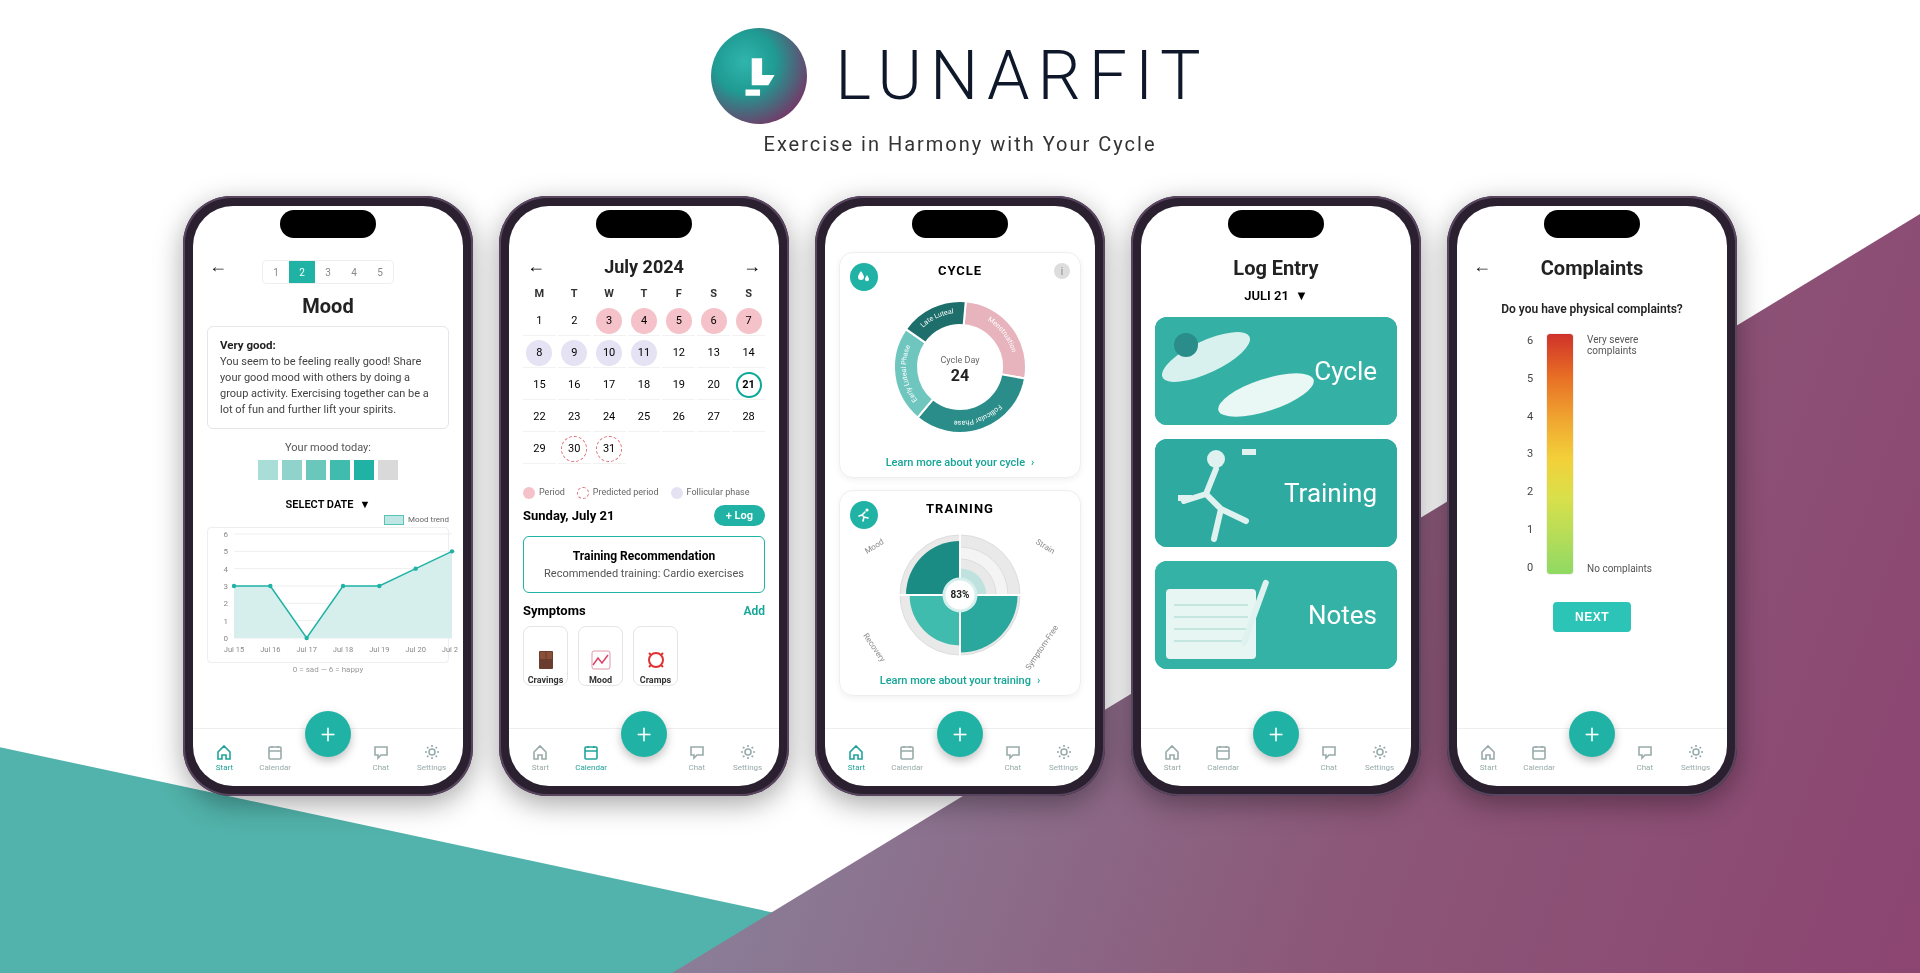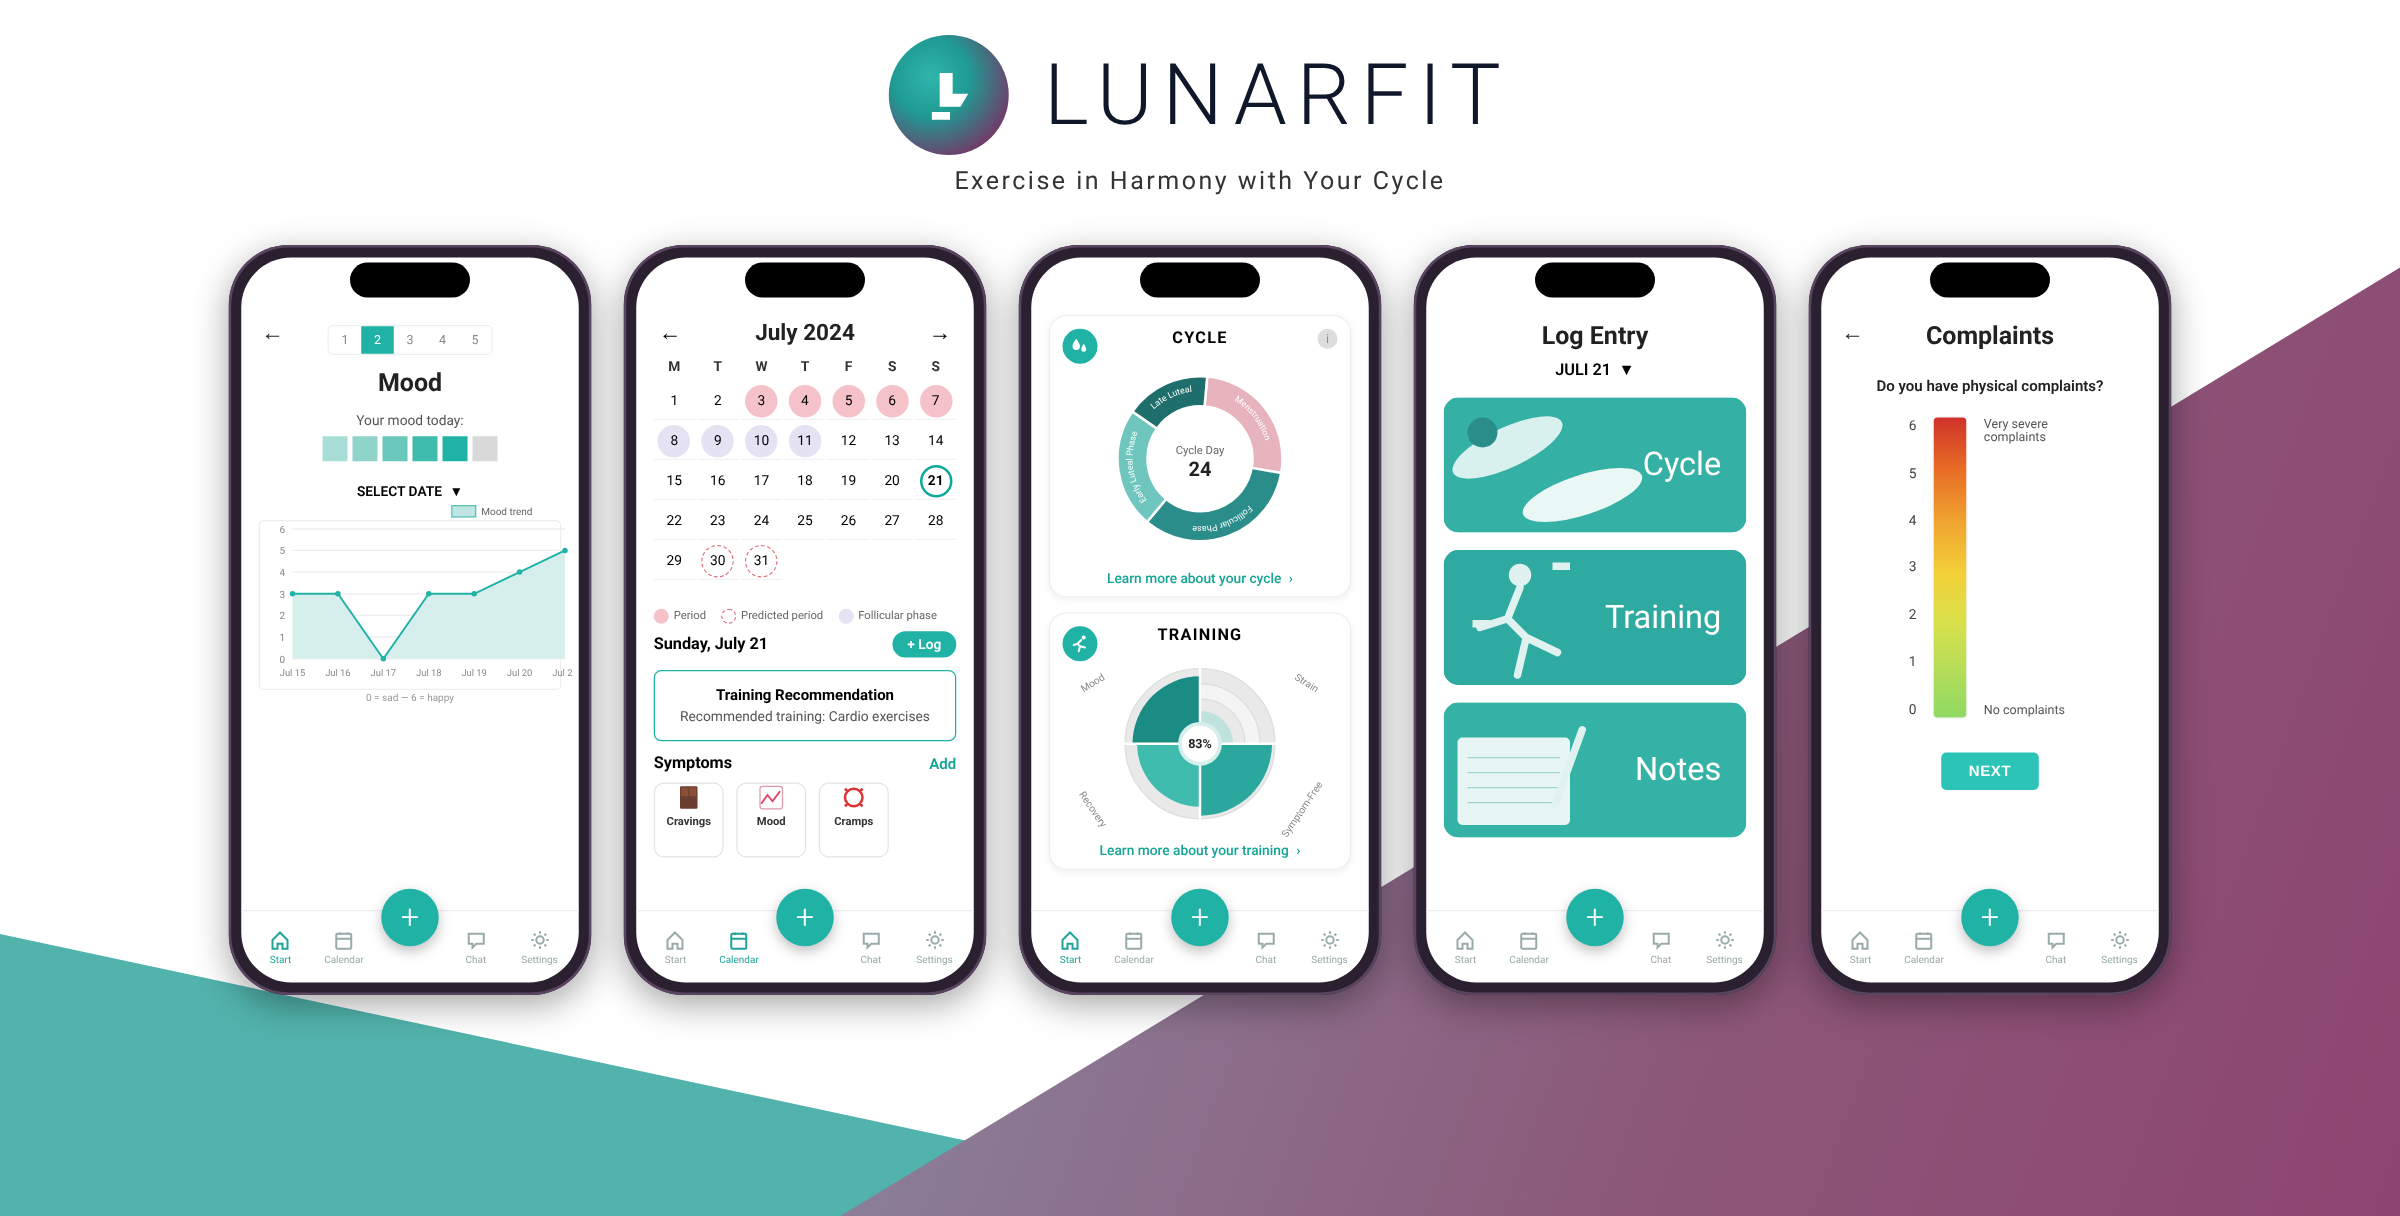--- a/index.html
+++ b/index.html
@@ -122,21 +122,21 @@
   .steps span { width:26px; height:22px; display:flex; align-items:center; justify-content:center; font-size:10px; color:#888; }
   .steps span.active { background:#1fb2a5; color:#fff; }
   .card {
     border:1px solid #e6e6e6; border-radius:6px; padding:10px 12px; font-size:11px; color:#444; line-height:1.45;
   }
   .card b { font-size:11.5px; color:#222; }
   .mood-today { text-align:center; font-size:11px; color:#555; margin-top:12px; }
   .mood-swatches { display:flex; justify-content:center; gap:4px; margin-top:6px; }
   .mood-swatches span { width:20px; height:20px; }
   .select-date { display:flex; justify-content:center; align-items:center; gap:6px; font-size:11px; font-weight:600; margin:18px 0 4px; }
-  .legend-mini { display:flex; justify-content:flex-end; align-items:center; gap:4px; font-size:8px; color:#666; margin-right:23px; margin-bottom:2px; }
+  .legend-mini { display:flex; justify-content:flex-end; align-items:center; gap:4px; font-size:8px; color:#666; margin-right:0; margin-bottom:2px; }
   .legend-mini .sw { width:20px; height:10px; background:#bfe6e2; border:1px solid #58c3b9; }
   .chart-wrap { border:1px solid #eee; border-radius:4px; padding-left:4px; }
   .chart-foot { text-align:center; font-size:8px; color:#999; margin-top:2px; }
 
   
   .cal-head { display:flex; justify-content:space-between; align-items:center; padding:0 4px; }
   .cal-grid { display:grid; grid-template-columns:repeat(7,1fr); gap:2px; margin-top:6px; font-size:11px; }
   .cal-grid .dow { text-align:center; font-weight:700; color:#333; padding:4px 0; }
   .cal-cell { height:30px; display:flex; align-items:center; justify-content:center; position:relative; border-bottom:1px solid #f2f2f2; }
   .cal-cell .pill { width:26px; height:26px; border-radius:50%; display:flex; align-items:center; justify-content:center; }
@@ -149,21 +149,21 @@
   .lg-dash { width:12px; height:12px; border-radius:50%; border:1.5px dashed #e06d78; display:inline-block; margin-right:4px; vertical-align:middle; }
   .day-head { display:flex; justify-content:space-between; align-items:center; margin-top:6px; }
   .day-head b { font-size:13px; }
   .log-btn { background:#1fb2a5; color:#fff; border-radius:14px; padding:4px 12px; font-size:11px; font-weight:600; }
   .rec-card { border:1.5px solid #1fb2a5; border-radius:6px; text-align:center; padding:12px; margin-top:10px; }
   .rec-card .t { font-size:12px; font-weight:700; }
   .rec-card .s { font-size:11px; color:#555; margin-top:4px; }
   .sym-head { display:flex; justify-content:space-between; align-items:center; margin-top:10px; font-size:13px; }
   .sym-head .add { color:#14a596; font-size:12px; font-weight:600; }
   .sym-row { display:flex; gap:10px; margin-top:8px; }
-  .sym-chip { flex:0 0 auto; width:56px; height:60px; border:1px solid #e4e4e4; border-radius:8px; display:flex; flex-direction:column; align-items:center; justify-content:flex-start; gap:4px; font-size:9px; font-weight:700; color:#333; }
+  .sym-chip { flex:0 0 auto; width:45px; height:60px; border:1px solid #e4e4e4; border-radius:8px; display:flex; flex-direction:column; align-items:center; justify-content:flex-end; gap:4px; font-size:9px; font-weight:700; color:#333; }
 
   
   .big-card { border:1px solid #eee; border-radius:14px; box-shadow:0 2px 6px rgba(0,0,0,.06); padding:10px 8px 8px; margin-bottom:12px; position:relative; }
   .big-card .icon-bub { position:absolute; left:10px; top:10px; width:28px; height:28px; border-radius:50%; background:#1fb2a5; display:flex; align-items:center; justify-content:center; }
   .big-card .info-bub { position:absolute; right:10px; top:10px; width:16px; height:16px; border-radius:50%; background:#ddd; color:#888; font-size:10px; display:flex; align-items:center; justify-content:center; }
   .big-card h3 { text-align:center; font-size:13px; letter-spacing:1px; font-weight:700; margin-bottom:4px; }
   .donut-wrap { display:flex; justify-content:center; }
   .learn-link { display:flex; justify-content:center; align-items:center; gap:6px; font-size:11px; color:#14a596; margin-top:4px; font-weight:500; }
   .radar-wrap { display:flex; justify-content:center; position:relative; }
   .radar-lbl { position:absolute; font-size:8px; color:#888; }
@@ -218,20 +218,24 @@
       <span class="back-arrow arrow">←</span>
       <div class="screen-body">
         <div class="steps" id="mood-steps">
             <span class="">1</span>
             <span class="active">2</span>
             <span class="">3</span>
             <span class="">4</span>
             <span class="">5</span>
           </div>
         <h2 class="title">Mood</h2>
+        <div class="card" style="margin-top:8px;">
+          <b>Very good:</b><br>
+          <span>You seem to be feeling really good! Share your good mood with others by doing a group activity. Exercising together can be a lot of fun and further lift your spirits.</span>
+        </div>
         <div class="mood-today">Your mood today:</div>
         <div class="mood-swatches" id="mood-swatches">
             <span style="background:#a9ddd7"></span>
             <span style="background:#8fd3cb"></span>
             <span style="background:#69c7bc"></span>
             <span style="background:#3fbcad"></span>
             <span style="background:#1fb2a5"></span>
             <span style="background:#d9d9d9"></span>
           </div>
         <div class="select-date">

